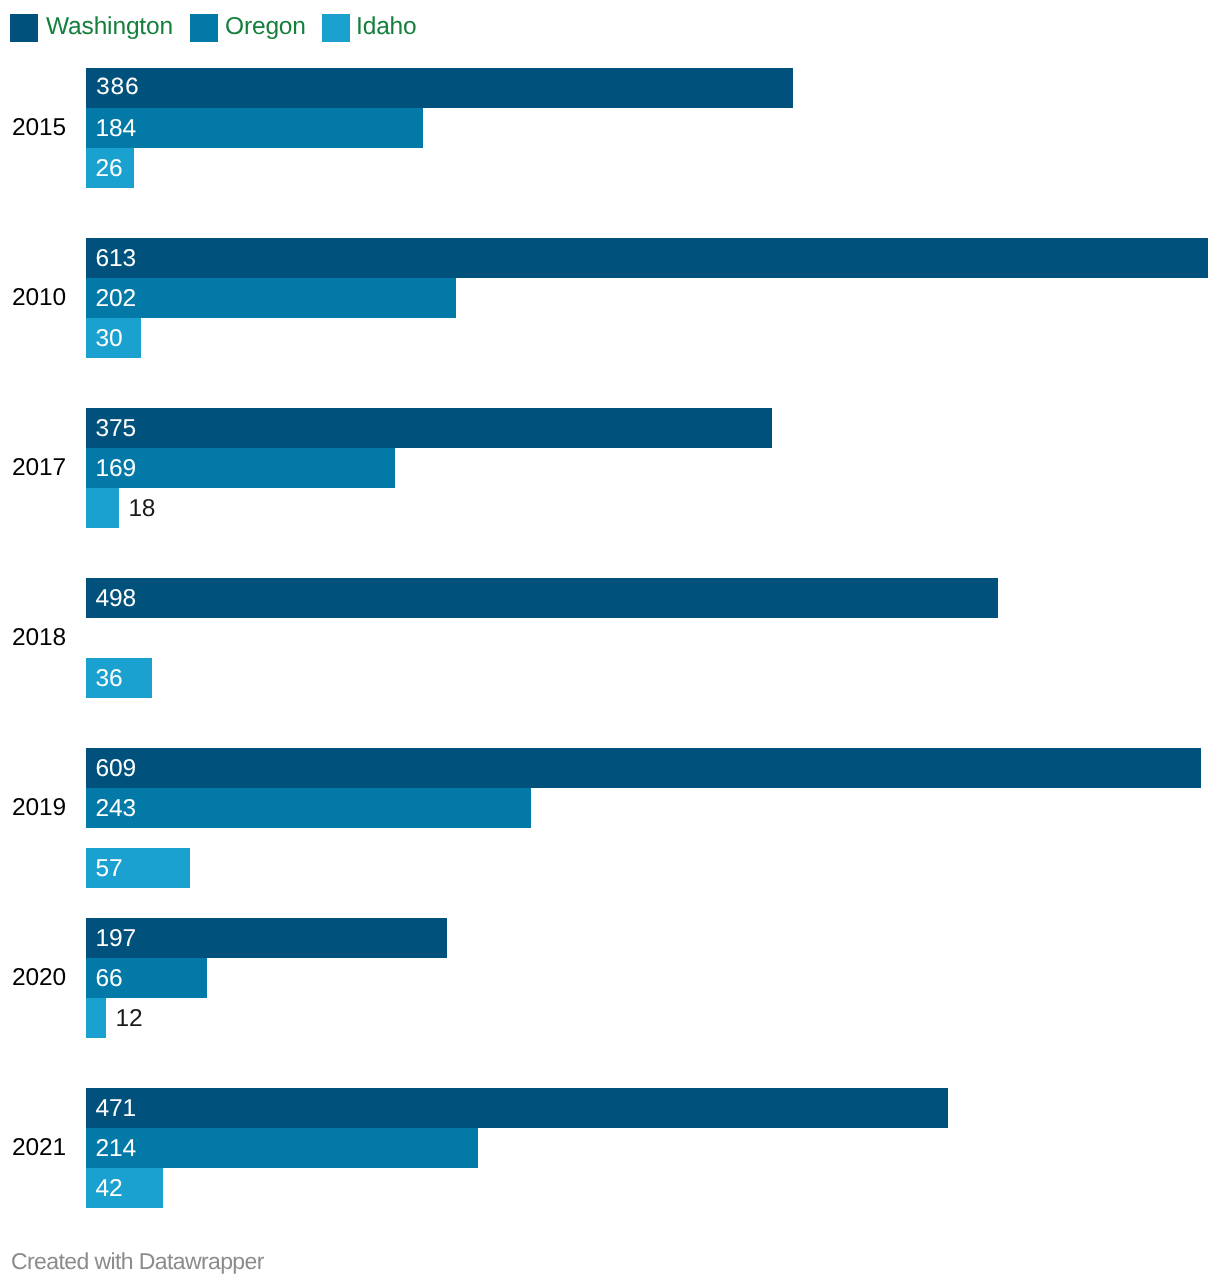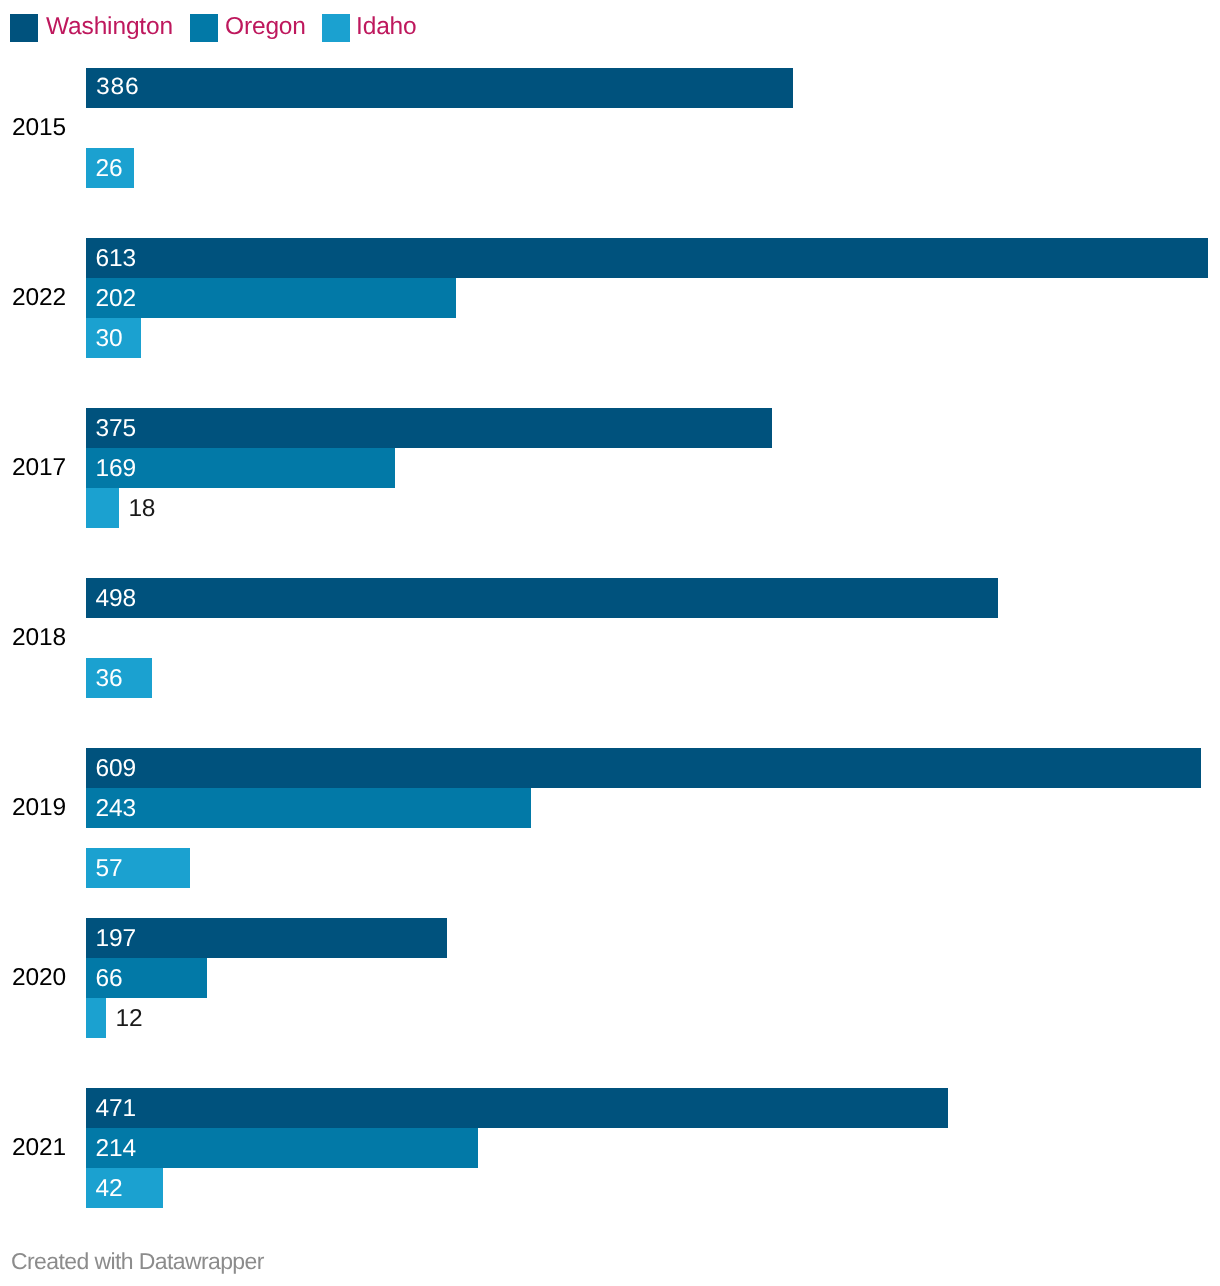--- a/index.html
+++ b/index.html
@@ -8,21 +8,21 @@
        font-family:"Liberation Sans",sans-serif;
        -webkit-font-smoothing:antialiased;
        text-rendering:geometricPrecision;}
   #chart{position:relative;width:1220px;height:1286px;background:#ffffff;overflow:hidden;}
 
   
   .legend{position:absolute;left:0;top:0;width:1220px;height:56px;}
   .legend-item{position:absolute;top:14px;height:28px;}
   .legend-swatch{position:absolute;left:0;top:0;width:28px;height:28px;display:block;}
   .legend-label{position:absolute;top:1.2px;letter-spacing:-0.15px;
-                font-size:24.5px;color:#be185d;white-space:nowrap;line-height:24.5px;}
+                font-size:24.5px;color:#15803d;white-space:nowrap;line-height:24.5px;}
 
   
   .group{position:absolute;left:0;width:1220px;height:120px;}
   .group-label{position:absolute;left:12px;top:48.4px;letter-spacing:-0.15px;
                font-size:24.5px;color:#000000;white-space:nowrap;line-height:24.5px;}
   .row{position:absolute;left:86px;height:40px;}
   .bar{position:absolute;left:0;top:0;height:40px;width:100%;}
   .bar-value{position:absolute;top:8.7px;letter-spacing:-0.15px;
              font-size:24.5px;line-height:24.5px;white-space:nowrap;}
   .bar-value.inside{color:#ffffff;left:9.5px;}
@@ -52,27 +52,31 @@
     </div>
   </div>
 
   <div class="plot">
     <div class="group" style="top:68px;">
       <span class="group-label">2015</span>
       <div class="row" style="top:0px;width:706.5px;font-family:Liberation Mono, monospace;">
         <div class="bar" style="background:#00527d;"></div>
         <span class="bar-value inside">386</span>
       </div>
+      <div class="row" style="top:40px;width:336.8px;">
+        <div class="bar" style="background:#0279a7;"></div>
+        <span class="bar-value inside">184</span>
+      </div>
       <div class="row" style="top:80px;width:47.6px;">
         <div class="bar" style="background:#1ba1d0;"></div>
         <span class="bar-value inside">26</span>
       </div>
     </div>
     <div class="group" style="top:238px;">
-      <span class="group-label">2022</span>
+      <span class="group-label">2010</span>
       <div class="row" style="top:0px;width:1122.0px;">
         <div class="bar" style="background:#00527d;"></div>
         <span class="bar-value inside">613</span>
       </div>
       <div class="row" style="top:40px;width:369.7px;">
         <div class="bar" style="background:#0279a7;"></div>
         <span class="bar-value inside">202</span>
       </div>
       <div class="row" style="top:80px;width:54.9px;">
         <div class="bar" style="background:#1ba1d0;"></div>

